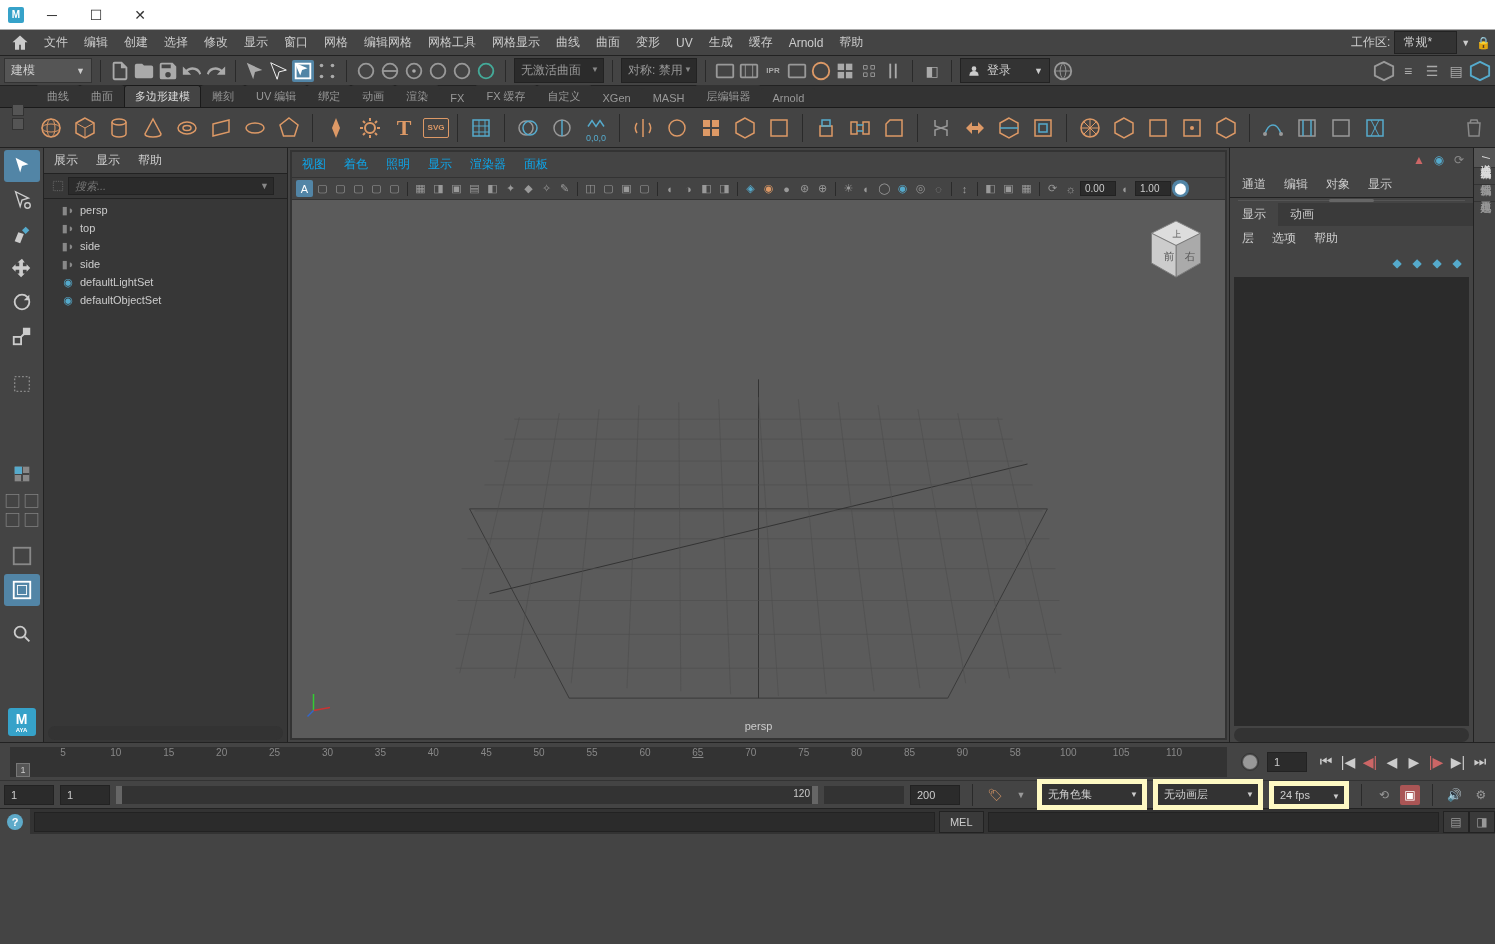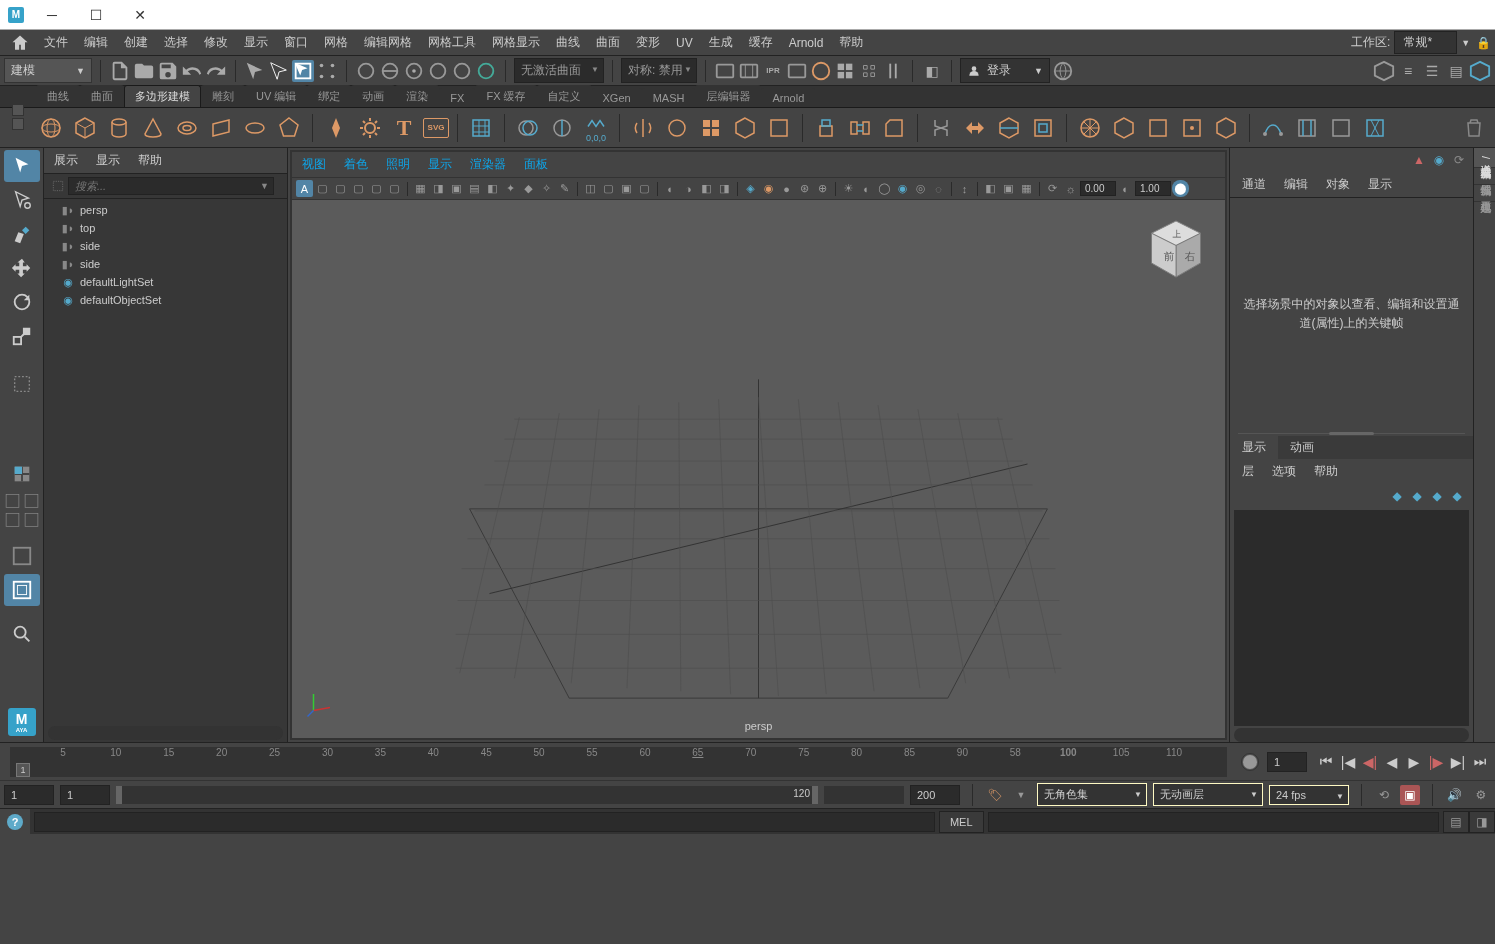--- a/index.html
+++ b/index.html
@@ -117,21 +117,21 @@
   .ts-snap::after { content: ""; position: absolute; right: 1px; top: 1px; width: 14px; height: 14px; background: #999; border-radius: 7px; }
   .ts-field { background: #2b2b2b; border: 1px solid #222; padding: 3px 6px; color: #ccc; width: 40px; font-size: 11px; }
   .playback-btn { width: 22px; height: 22px; display: flex; align-items: center; justify-content: center; color: #ccc; font-size: 14px; }
   
   
   .rangeslider { background: #444; height: 28px; display: flex; align-items: center; padding: 0 4px; gap: 6px; border-top: 1px solid #333; }
   .rs-field { background: #2b2b2b; border: 1px solid #222; padding: 3px 6px; color: #ccc; width: 50px; font-size: 11px; }
   .rs-track { background: #333; height: 18px; position: relative; }
   .rs-handle-l { position: absolute; left: 0; top: 0; width: 6px; height: 18px; background: #666; }
   .rs-handle-r { position: absolute; right: 0; top: 0; width: 6px; height: 18px; background: #666; }
-  .rs-dd { background: #333; border: 1px solid #fef9c3; padding: 3px 6px; color: #ccc; font-size: 11px; position: relative; min-width: 80px; }
+  .rs-dd { background: #333; border: 5px solid #fef9c3; padding: 3px 6px; color: #ccc; font-size: 11px; position: relative; min-width: 80px; }
   .rs-dd .caret { position: absolute; right: 4px; top: 6px; font-size: 8px; }
   .rs-ico { width: 20px; height: 20px; display: flex; align-items: center; justify-content: center; color: #999; }
   
   
   .cmdline { background: #333; height: 26px; display: flex; align-items: center; border-top: 1px solid #222; }
   .help-ico { width: 30px; height: 26px; display: flex; align-items: center; justify-content: center; background: #444; }
   .help-ico-circle { width: 16px; height: 16px; border-radius: 8px; background: #5eaac9; display: flex; align-items: center; justify-content: center; color: #fff; font-size: 11px; font-weight: bold; }
   .cmd-input { flex: 1; background: #2b2b2b; border: 1px solid #222; height: 20px; margin: 0 4px; }
   .mel-label { padding: 0 10px; color: #ccc; font-size: 11px; background: #3a3a3a; height: 22px; display: flex; align-items: center; border: 1px solid #222; }
   .cmd-result { flex: 2; background: #2b2b2b; border: 1px solid #222; height: 20px; margin: 0 4px; padding: 2px 6px; color: #ccc; font-size: 11px; display: flex; align-items: center; }
@@ -878,21 +878,20 @@
       <span class="chan-ico" style="color:#c66;">▲</span>
       <span class="chan-ico" style="color:#5ac;">◉</span>
       <span class="chan-ico">⟳</span>
     </div>
     <div class="channel-tabs">
       <span>通道</span>
       <span>编辑</span>
       <span>对象</span>
       <span>显示</span>
     </div>
-    <div class="channel-body">选择场景中的对象以查看、编辑和设置通道(属性)上的关键帧</div>
     <div class="channel-hr"></div>
     <div class="layer-tabs">
       <span class="layer-tab active">显示</span>
       <span class="layer-tab">动画</span>
     </div>
     <div class="layer-menu">
       <span>层</span>
       <span>选项</span>
       <span>帮助</span>
     </div>
@@ -929,21 +928,21 @@
         <span class="ts-tick" style="left: 43.4783%;">50</span>
         <span class="ts-tick" style="left: 47.8261%;">55</span>
         <span class="ts-tick" style="left: 52.1739%;">60</span>
         <span class="ts-tick" style="left: 56.5217%; text-decoration: underline;">65</span>
         <span class="ts-tick" style="left: 60.8696%;">70</span>
         <span class="ts-tick" style="left: 65.2174%;">75</span>
         <span class="ts-tick" style="left: 69.5652%;">80</span>
         <span class="ts-tick" style="left: 73.913%;">85</span>
         <span class="ts-tick" style="left: 78.2609%;">90</span>
         <span class="ts-tick" style="left: 82.6087%;">58</span>
-        <span class="ts-tick" style="left: 86.9565%; font-weight: bold;">100</span>
+        <span class="ts-tick" style="left: 86.9565%;">100</span>
         <span class="ts-tick" style="left: 91.3043%;">105</span>
         <span class="ts-tick" style="left: 95.6522%;">110</span>
       </div>
     <div class="timeslider-marker">1</div>
   </div>
   <div class="ts-snap"></div>
   <input class="ts-field" value="1" style="">
   <div style="width:8px;"></div>
   <div class="playback-btn">⏮</div>
   <div class="playback-btn">|◀</div>

